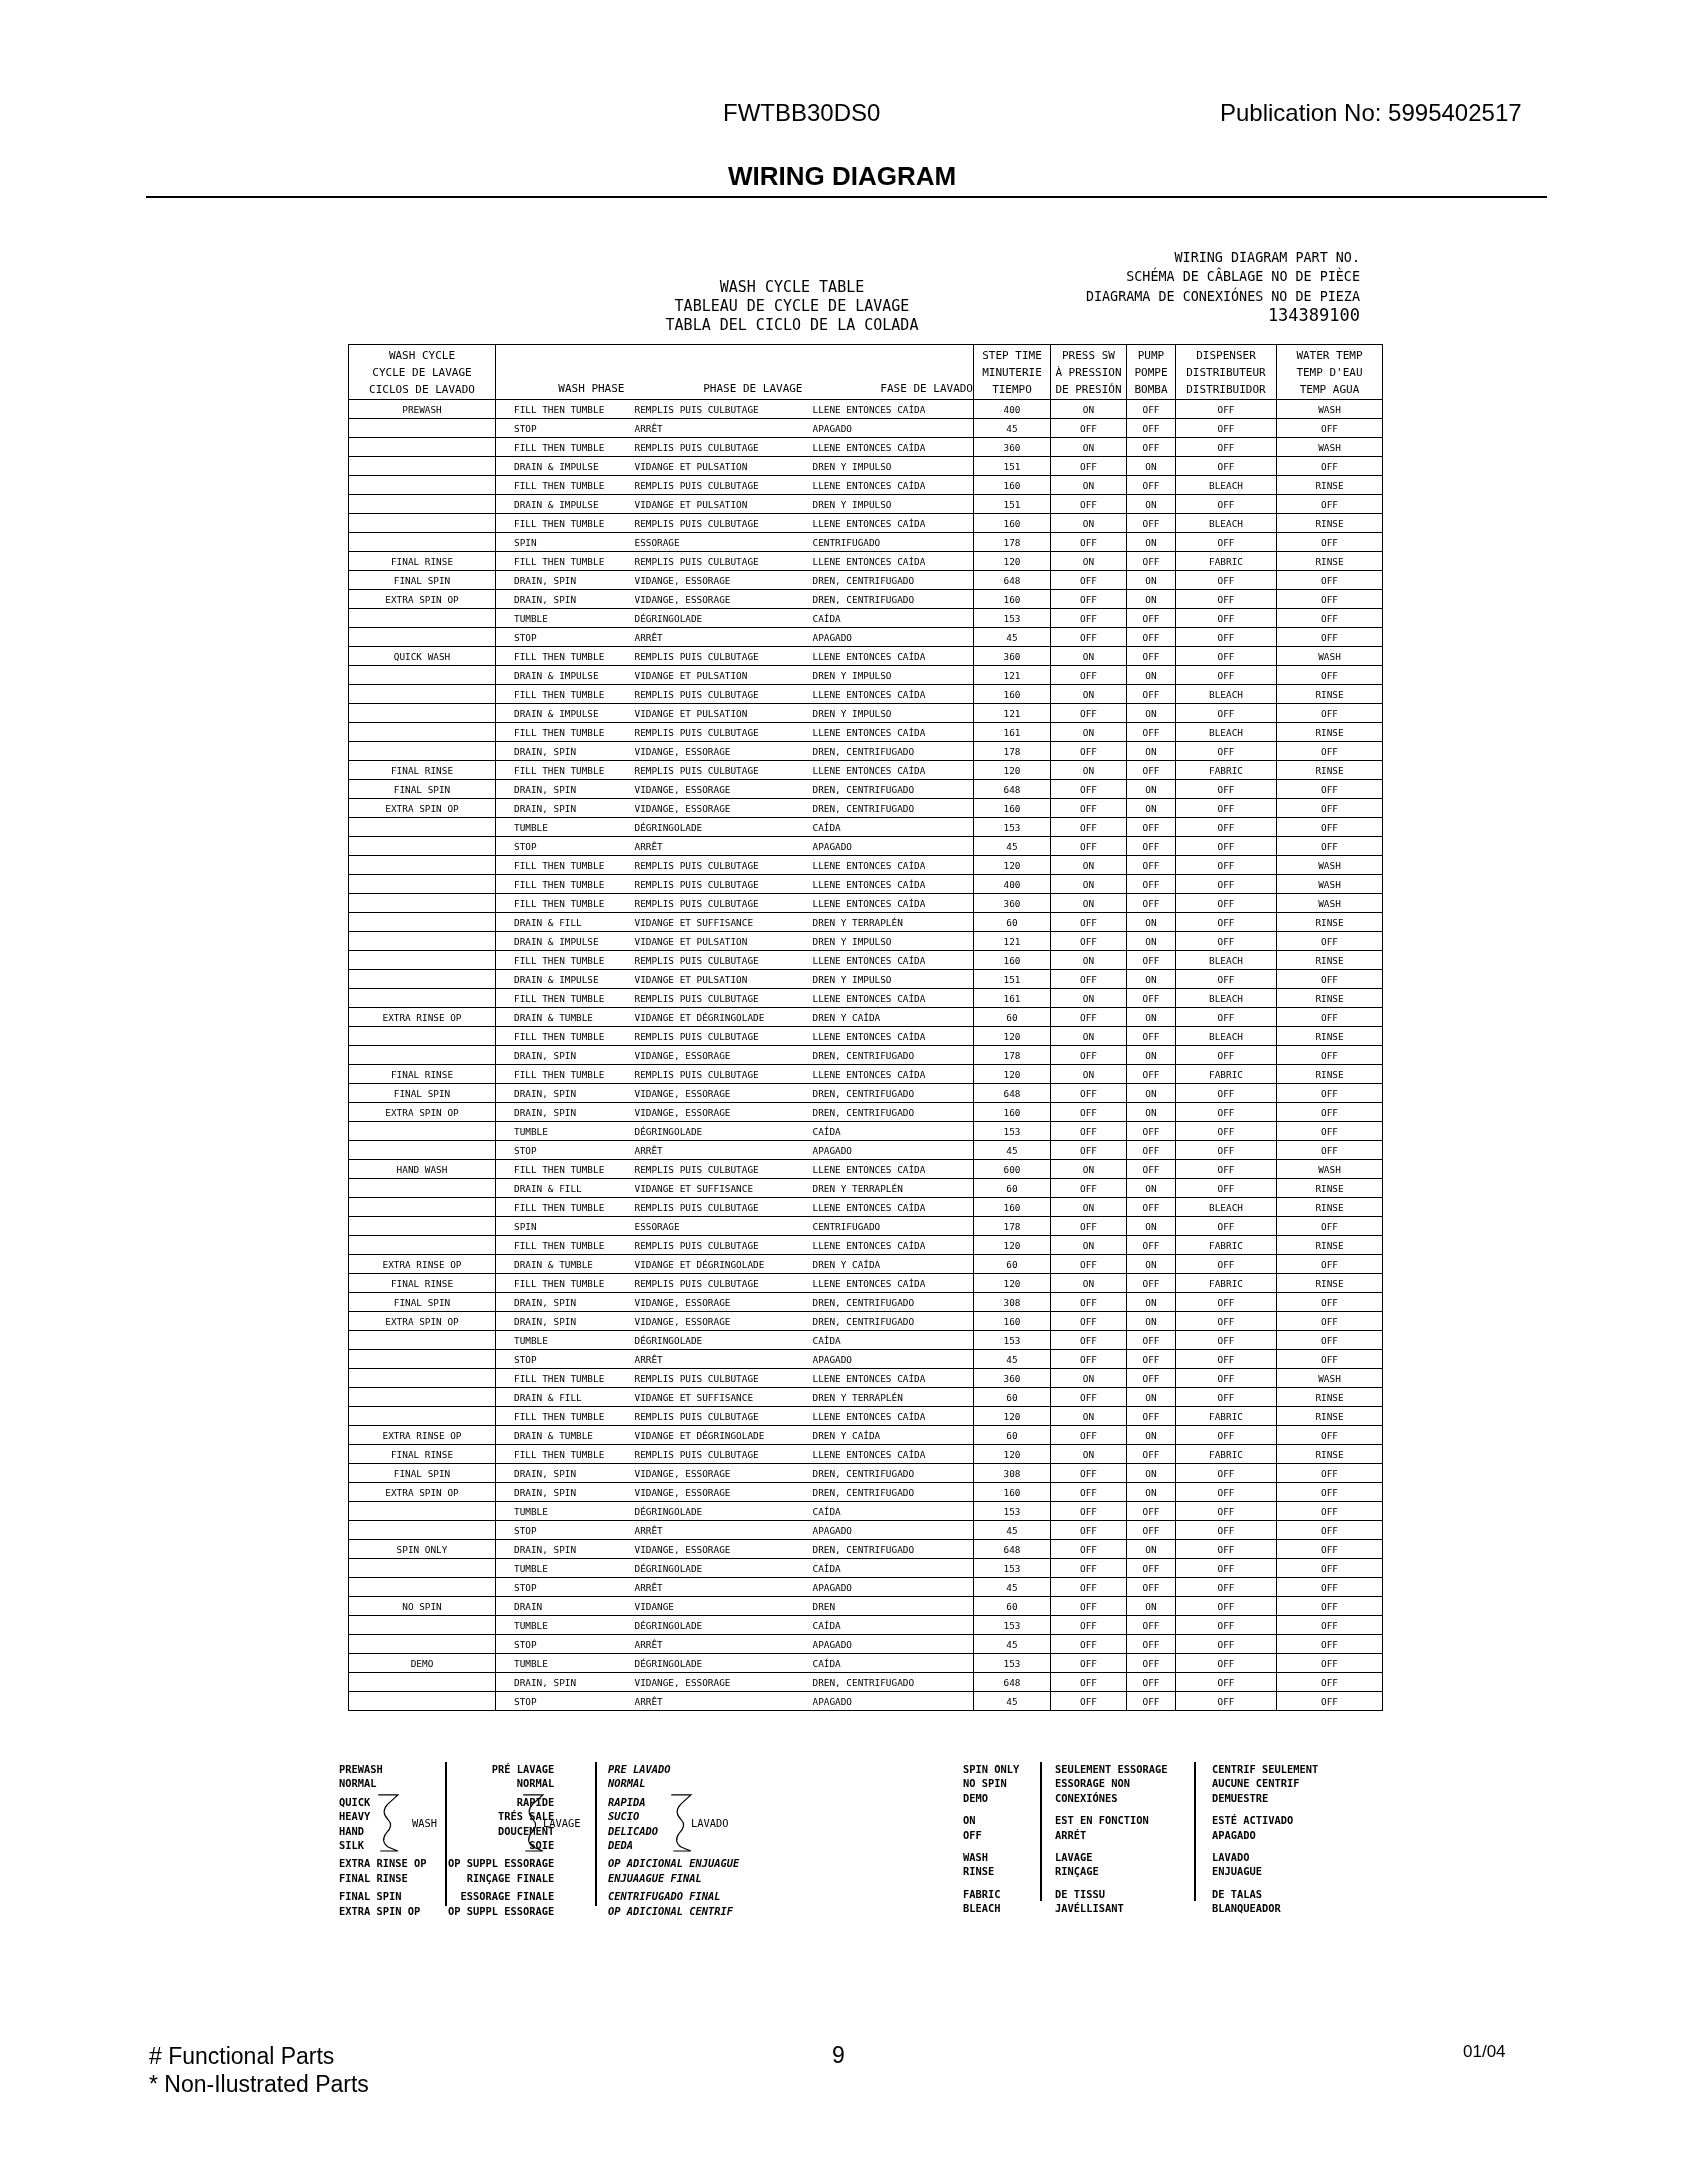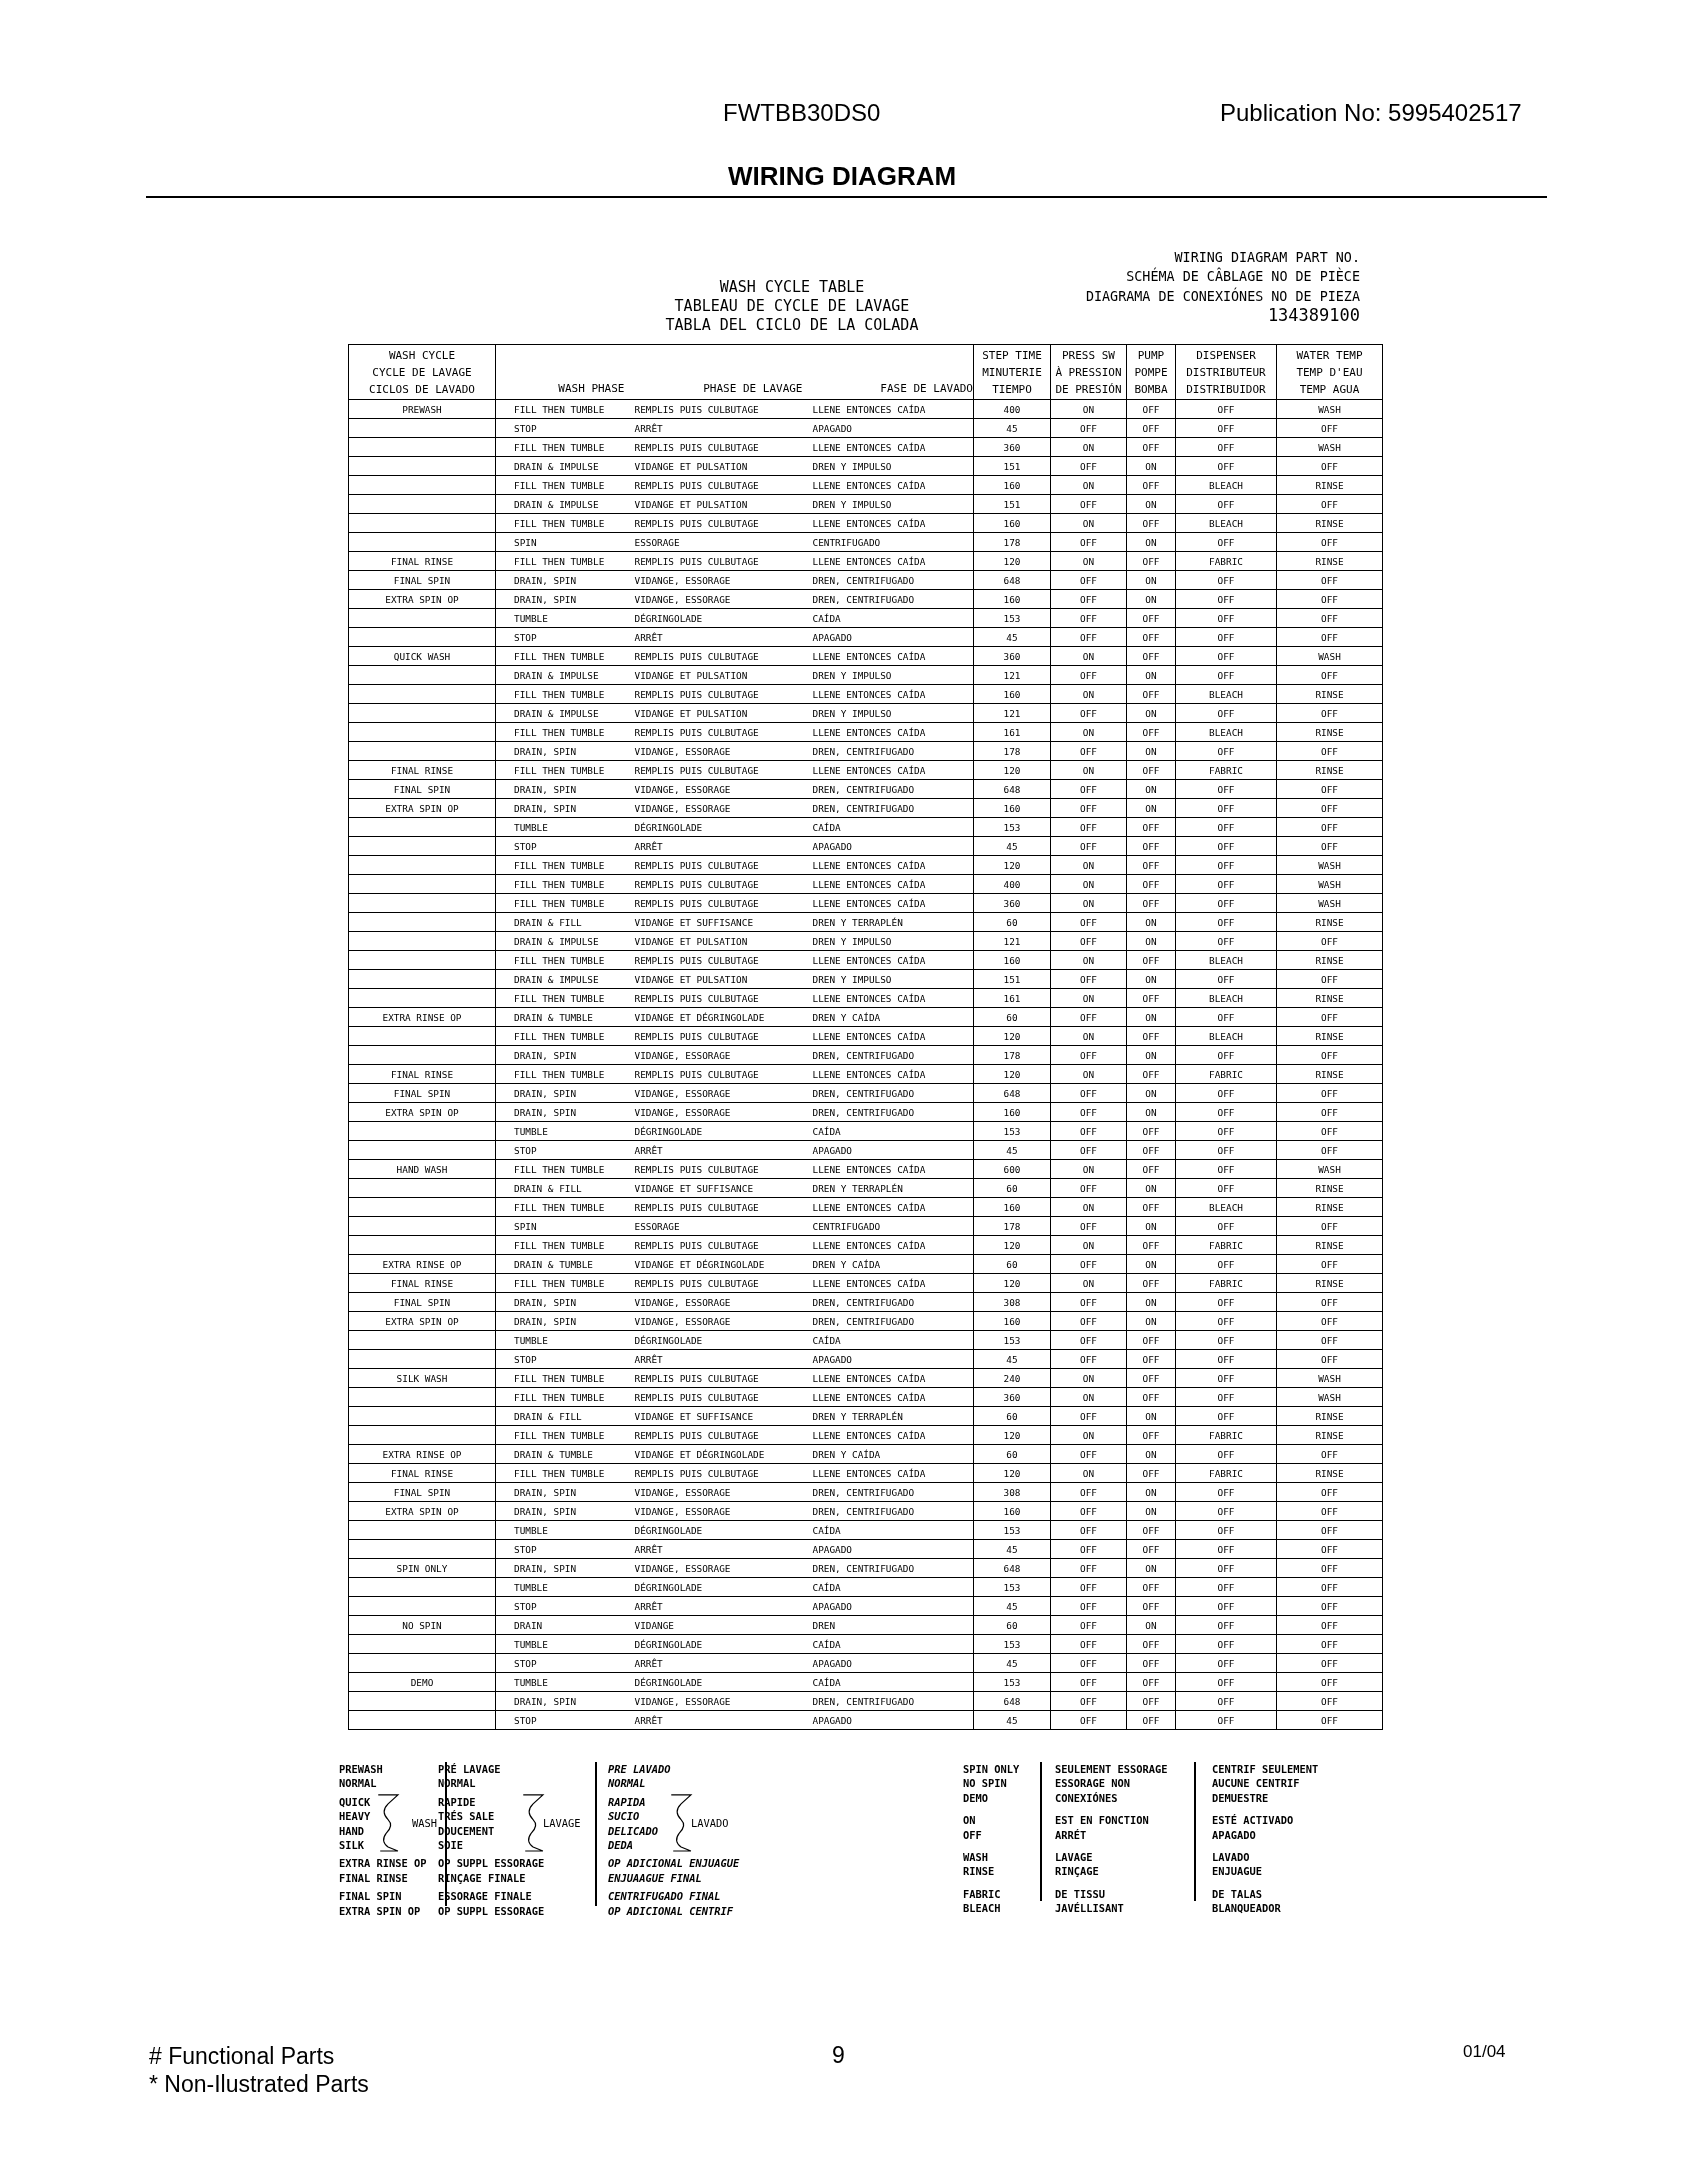--- a/index.html
+++ b/index.html
@@ -676,31 +676,20 @@
         <td class="phase">STOP</td>
         <td class="phase-fr">ARRÊT</td>
         <td class="phase-es">APAGADO</td>
         <td class="c">45</td>
         <td class="c">OFF</td>
         <td class="c">OFF</td>
         <td class="c">OFF</td>
         <td class="c">OFF</td>
       </tr>
       <tr>
-        <td class="cycle">SILK WASH</td>
-        <td class="phase">FILL THEN TUMBLE</td>
-        <td class="phase-fr">REMPLIS PUIS CULBUTAGE</td>
-        <td class="phase-es">LLENE ENTONCES CAÍDA</td>
-        <td class="c">240</td>
-        <td class="c">ON</td>
-        <td class="c">OFF</td>
-        <td class="c">OFF</td>
-        <td class="c">WASH</td>
-      </tr>
-      <tr>
         <td class="cycle"></td>
         <td class="phase">FILL THEN TUMBLE</td>
         <td class="phase-fr">REMPLIS PUIS CULBUTAGE</td>
         <td class="phase-es">LLENE ENTONCES CAÍDA</td>
         <td class="c">360</td>
         <td class="c">ON</td>
         <td class="c">OFF</td>
         <td class="c">OFF</td>
         <td class="c">WASH</td>
       </tr>
@@ -908,21 +897,21 @@
   <div class="gap"></div>
   <div class="row">FINAL SPIN</div>
   <div class="row">EXTRA SPIN OP</div>
 </div>
 <svg class="brace" style="left:378px;top:1792px;" width="30" height="61" viewBox="0 0 30 62">
   <path d="M0 3 L20 3 L10 12 Q2 20 10 28 Q16 34 8 42 Q2 50 10 56 L20 60 L2 60" fill="none" stroke="#000" stroke-width="1.2"></path>
 </svg>
 <div class="legend mono" style="left:412px;top:1816px;font-weight:normal;">WASH</div>
 <div class="vline" style="left:445px;top:1762px;height:144px;"></div>
 
-<div class="legend mono" style="left:438px;">
+<div class="legend mono" style="left:448px;text-align:right;">
   <div class="row">PRÉ LAVAGE</div>
   <div class="row">NORMAL</div>
   <div class="gap"></div>
   <div class="row">RAPIDE</div>
   <div class="row">TRÉS SALE</div>
   <div class="row">DOUCEMENT</div>
   <div class="row">SOIE</div>
   <div class="gap"></div>
   <div class="row">OP SUPPL ESSORAGE</div>
   <div class="row">RINÇAGE FINALE</div>

